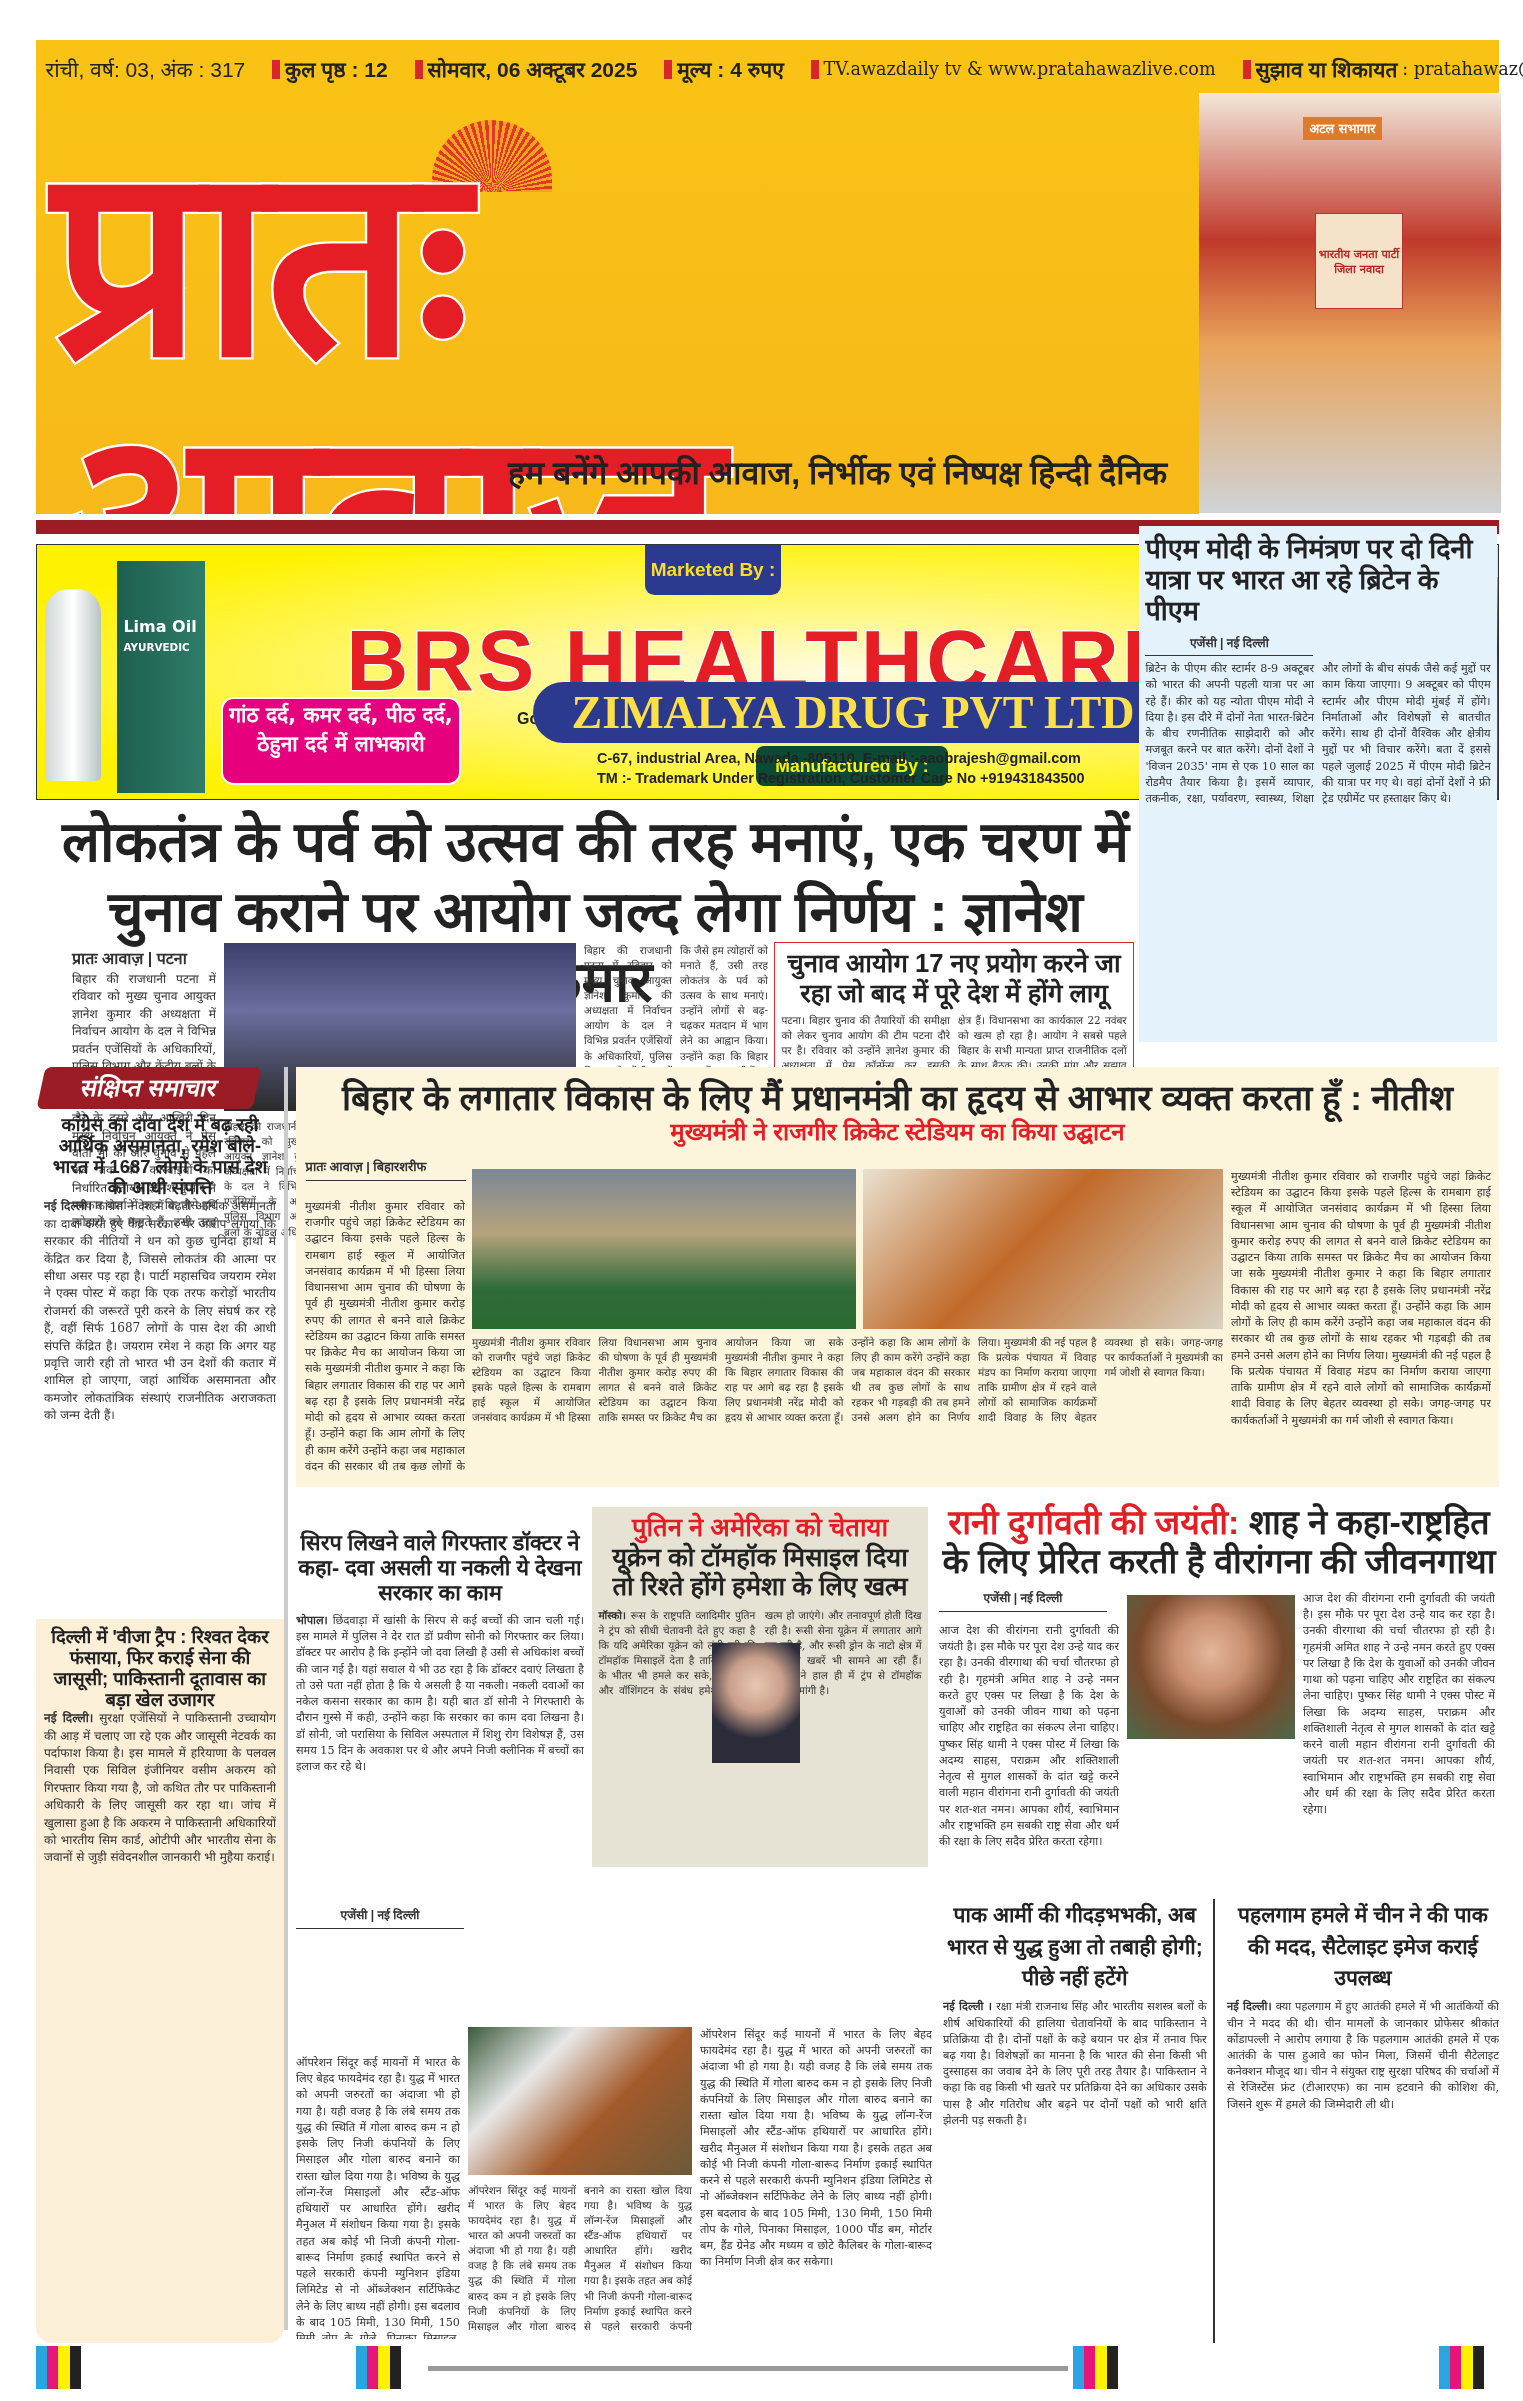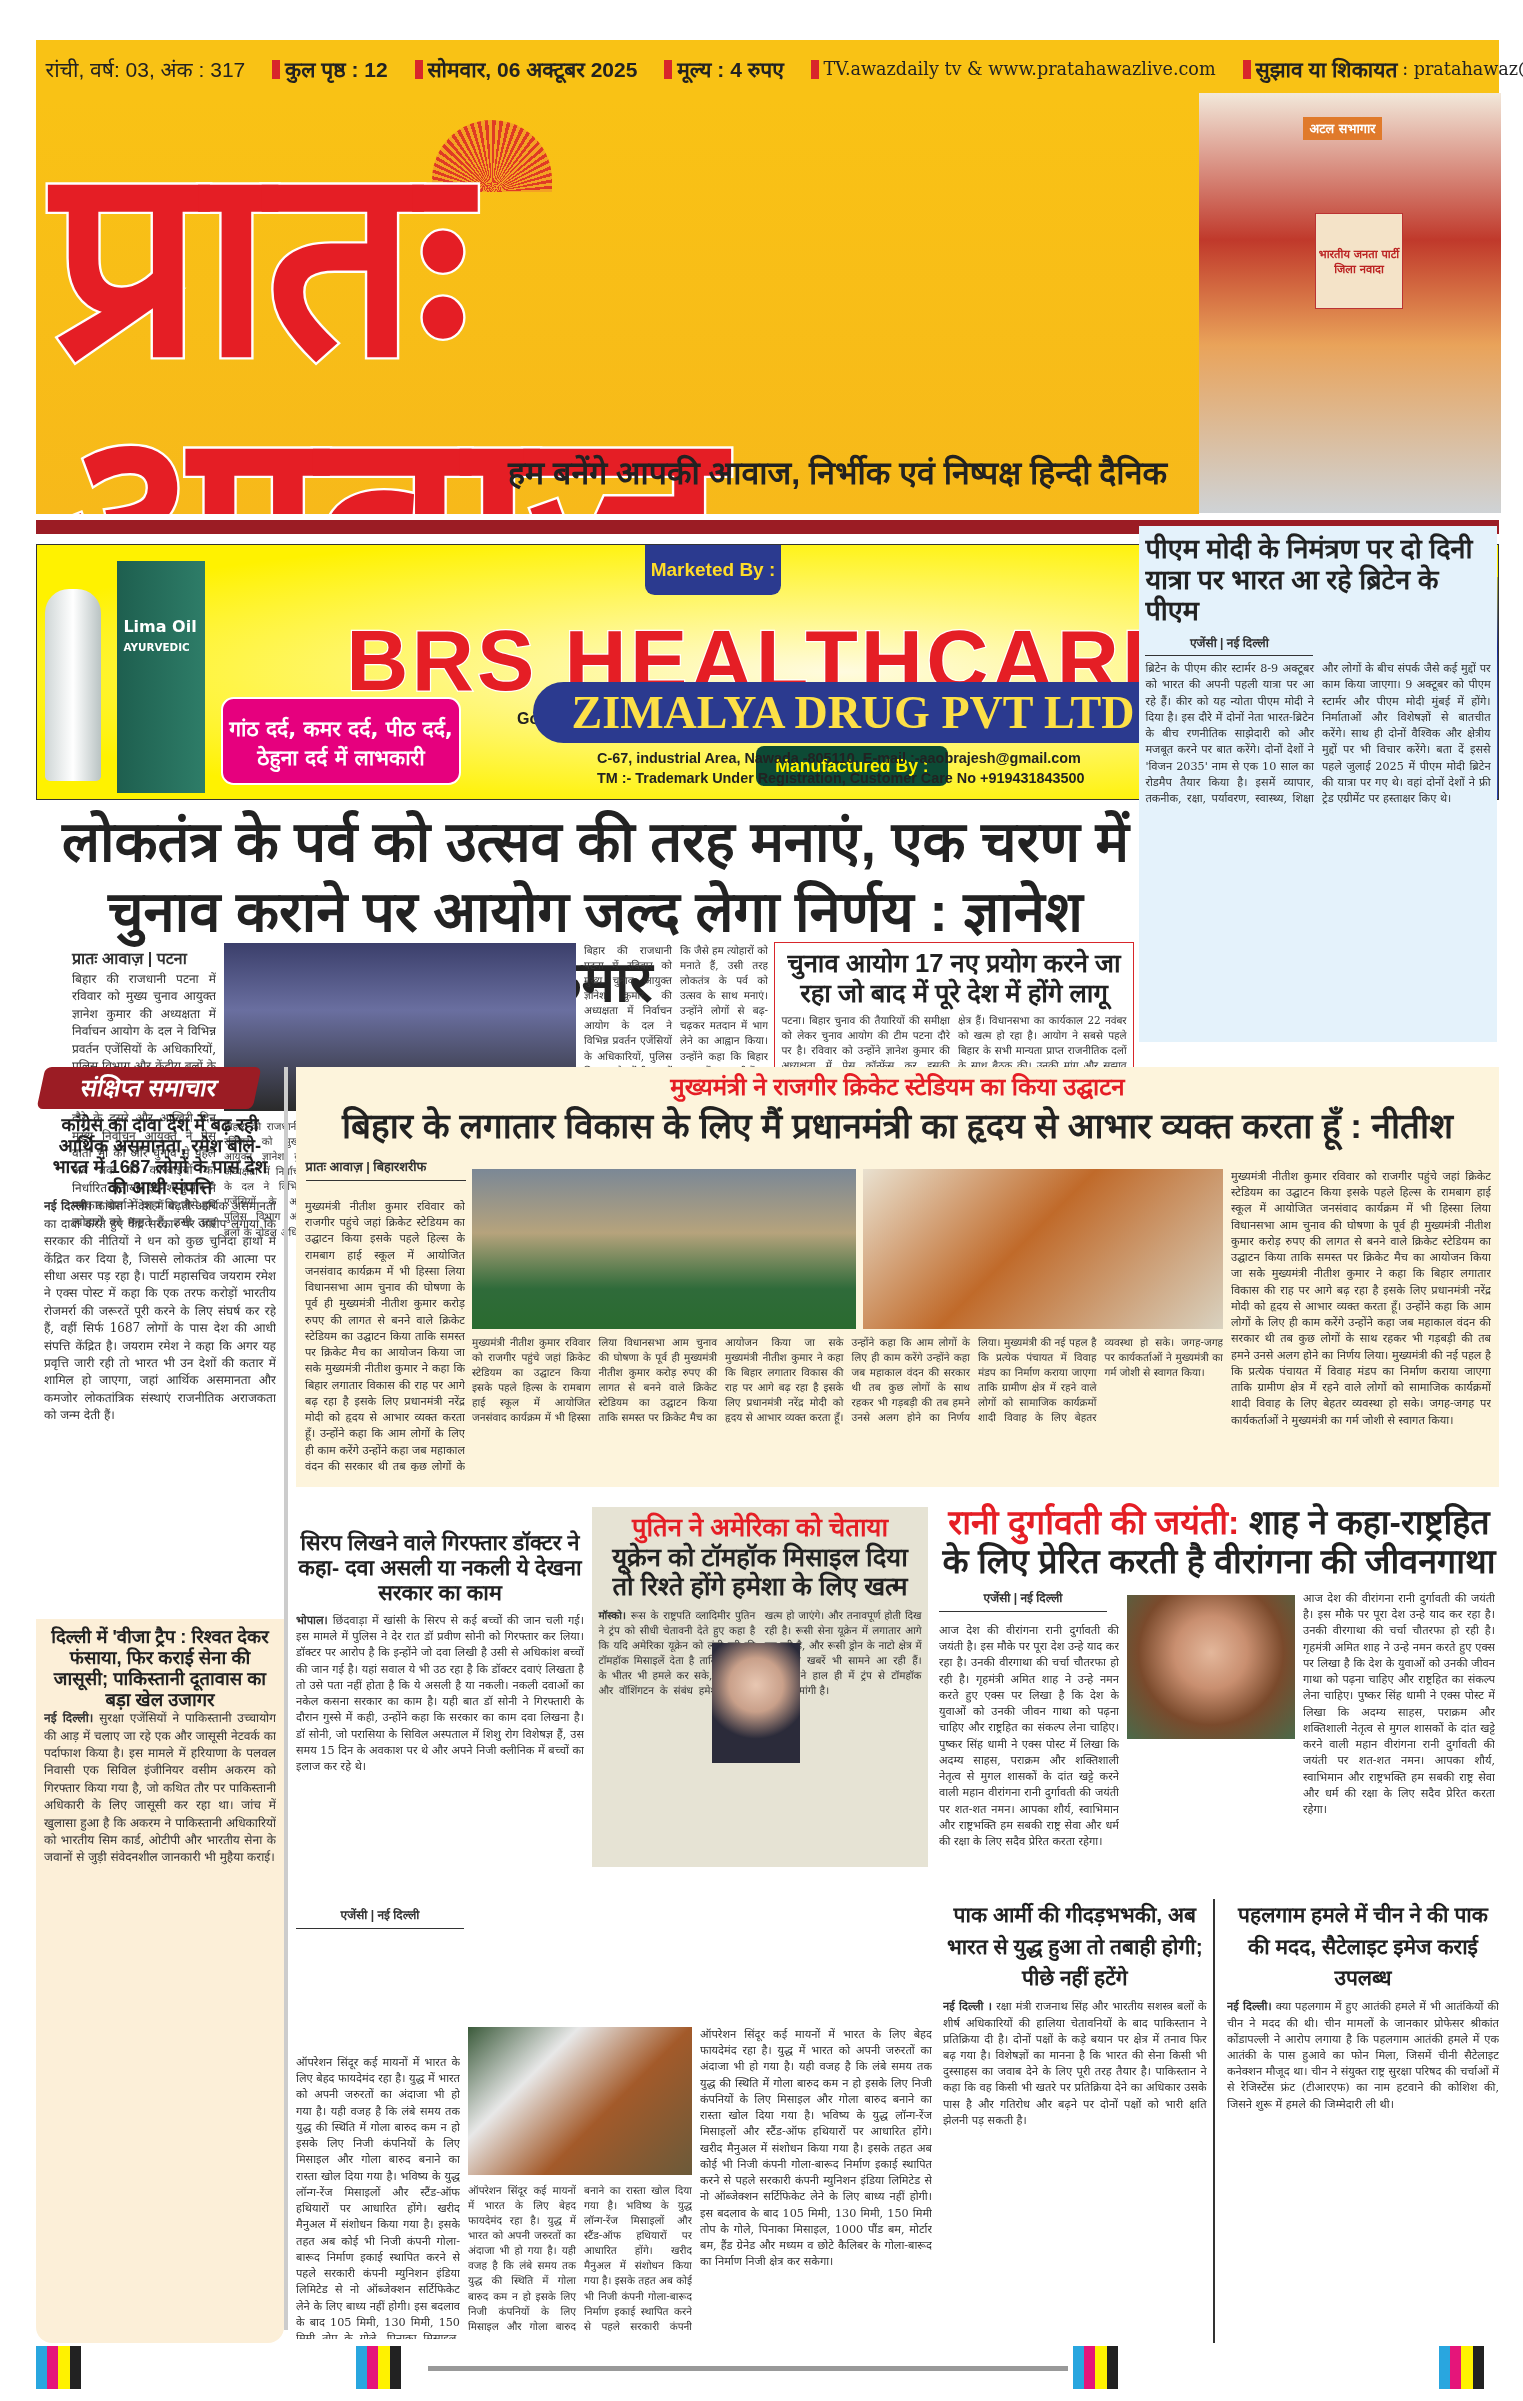--- a/index.html
+++ b/index.html
@@ -25,21 +25,21 @@
   #ad .box{position:absolute;left:80px;top:16px;width:88px;height:232px;background:linear-gradient(90deg,#1e5f4f,#2e7d68);color:#fff;text-align:right;}
   #ad .box span{position:absolute;left:6.4px;top:56px;font-size:16px;font-weight:bold;}
   #ad .marketed{position:absolute;left:608px;top:0;width:136px;height:50px;background:#2b3a8f;color:#ffdc28;font-weight:bold;font-size:19px;text-align:center;line-height:50px;border-radius:0 0 9.6px 9.6px;font-family:"Liberation Sans",sans-serif;}
   #ad .brs{position:absolute;left:288px;top:66px;width:879px;text-align:center;font-family:"Liberation Sans",sans-serif;font-weight:bold;font-size:86px;color:#e51e25;letter-spacing:3.2px;-webkit-text-stroke:2.4px #fff;paint-order:stroke fill;}
   #ad .addr1{position:absolute;left:480px;top:165px;font-family:"Liberation Sans",sans-serif;font-weight:bold;font-size:16px;}
   #ad .mfgby{position:absolute;left:719px;top:201px;width:192px;height:40px;background:#0d4a35;color:#fff200;border-radius:8px;text-align:center;line-height:40px;font-weight:bold;font-size:17.6px;font-family:"Liberation Sans",sans-serif;}
   #ad .zimalya{position:absolute;left:496px;top:240px;width:640px;height:80px;background:#2b3a8f;border-radius:32px;color:#fde047;font-weight:bold;font-size:56px;text-align:center;line-height:80px;font-family:Liberation Serif, serif;}
   #ad .body{position:absolute;right:0;top:32px;width:224px;height:224px;background:radial-gradient(circle at 60% 70%,#ffffff 0%,#5b8ef0 20%,#1a2f9c 60%,#fff200 100%);border-radius:40% 0 0 0;}
   #ad .hex{position:absolute;width:45px;height:56px;background:linear-gradient(#f5c0b0,#d77);clip-path:polygon(50% 0,100% 25%,100% 75%,50% 100%,0 75%,0 25%);}
   #ad .hexlbl{position:absolute;font-size:10.4px;font-weight:bold;font-family:"Liberation Sans",sans-serif;}
-  #ad .pinkbox{position:absolute;left:184px;top:152px;width:240px;height:88px;background:#e6007e;border:2.4px solid #fff;border-radius:12.8px;color:#fff;font-weight:bold;font-size:21px;text-align:center;line-height:1.4;padding-top:16px;box-sizing:border-box;}
+  #ad .pinkbox{position:absolute;left:184px;top:152px;width:240px;height:88px;background:#e6007e;border:2.4px solid #fff;border-radius:12.8px;color:#fff;font-weight:bold;font-size:21px;text-align:center;line-height:1.4;padding-top:2px;box-sizing:border-box;}
   #ad .addr2{position:absolute;left:560px;top:184px;font-size:14.4px;font-weight:bold;font-family:"Liberation Sans",sans-serif;}
   
   .headline{font-family:"Liberation Sans",sans-serif;font-weight:bold;color:#222;line-height:1.15;}
   .byline{font-family:"Liberation Sans",sans-serif;font-size:16px;font-weight:bold;color:#333;}
   .text{font-family:"DejaVu Serif",serif;font-size:12px;line-height:1.45;color:#333;text-align:justify;}
   .cols{column-gap:11.2px;}
   .photo{background:linear-gradient(135deg,#555,#999);}
   .red{color:#e51e25;}
   #cmyk .sw{display:inline-block;width:11.2px;height:43px;}
 </style>
@@ -135,22 +135,22 @@
     <div class="headline" style="font-size:18.4px;text-align:center;">कांग्रेस का दावा देश में बढ़ रही आर्थिक असमानता, रमेश बोले- भारत में 1687 लोगों के पास देश की आधी संपत्ति</div>
     <div class="text" style="font-size:12px;height:416px;overflow:hidden;"><b>नई दिल्ली।</b> <span>कांग्रेस ने देश में बढ़ती आर्थिक असमानता का दावा करते हुए केंद्र सरकार पर आरोप लगाया कि सरकार की नीतियों ने धन को कुछ चुनिंदा हाथों में केंद्रित कर दिया है, जिससे लोकतंत्र की आत्मा पर सीधा असर पड़ रहा है। पार्टी महासचिव जयराम रमेश ने एक्स पोस्ट में कहा कि एक तरफ करोड़ों भारतीय रोजमर्रा की जरूरतें पूरी करने के लिए संघर्ष कर रहे हैं, वहीं सिर्फ 1687 लोगों के पास देश की आधी संपत्ति केंद्रित है। जयराम रमेश ने कहा कि अगर यह प्रवृत्ति जारी रही तो भारत भी उन देशों की कतार में शामिल हो जाएगा, जहां आर्थिक असमानता और कमजोर लोकतांत्रिक संस्थाएं राजनीतिक अराजकता को जन्म देती हैं।</span></div>
   </div>
   <div style="background:#fcefd8;padding:6.4px 8px;height:711px;border-radius:0 0 16px 16px;">
     <div class="headline" style="font-size:18.4px;text-align:center;">दिल्ली में 'वीजा ट्रैप : रिश्वत देकर फंसाया, फिर कराई सेना की जासूसी; पाकिस्तानी दूतावास का बड़ा खेल उजागर</div>
     <div class="text" style="font-size:12px;height:624px;overflow:hidden;"><b>नई दिल्ली।</b> <span>सुरक्षा एजेंसियों ने पाकिस्तानी उच्चायोग की आड़ में चलाए जा रहे एक और जासूसी नेटवर्क का पर्दाफाश किया है। इस मामले में हरियाणा के पलवल निवासी एक सिविल इंजीनियर वसीम अकरम को गिरफ्तार किया गया है, जो कथित तौर पर पाकिस्तानी अधिकारी के लिए जासूसी कर रहा था। जांच में खुलासा हुआ है कि अकरम ने पाकिस्तानी अधिकारियों को भारतीय सिम कार्ड, ओटीपी और भारतीय सेना के जवानों से जुड़ी संवेदनशील जानकारी भी मुहैया कराई।</span></div>
   </div>
 </div>
 
 <div class="abs" style="left:296px;top:1067px;width:1203px;height:420px;background:#fdf4dc;padding:6.4px 9.6px;">
+  <div class="headline" style="font-size:35px;text-align:center;margin-top:4.8px;">बिहार के लगातार विकास के लिए मैं प्रधानमंत्री का हृदय से आभार व्यक्त करता हूँ : नीतीश</div>
   <div class="headline red" style="font-size:24px;text-align:center;">मुख्यमंत्री ने राजगीर क्रिकेट स्टेडियम का किया उद्घाटन</div>
-  <div class="headline" style="font-size:35px;text-align:center;margin-top:4.8px;">बिहार के लगातार विकास के लिए मैं प्रधानमंत्री का हृदय से आभार व्यक्त करता हूँ : नीतीश</div>
   <div class="byline" style="font-size:12.8px;margin-top:11.2px;width:160px;padding-bottom:4.8px;border-bottom:1.6px solid #333;">प्रातः आवाज़ | बिहारशरीफ</div>
 </div>
 <div class="abs text" style="left:305px;top:1199px;width:160px;height:272px;overflow:hidden;font-size:11.2px;">मुख्यमंत्री नीतीश कुमार रविवार को राजगीर पहुंचे जहां क्रिकेट स्टेडियम का उद्घाटन किया इसके पहले हिल्स के रामबाग हाई स्कूल में आयोजित जनसंवाद कार्यक्रम में भी हिस्सा लिया विधानसभा आम चुनाव की घोषणा के पूर्व ही मुख्यमंत्री नीतीश कुमार करोड़ रुपए की लागत से बनने वाले क्रिकेट स्टेडियम का उद्घाटन किया ताकि समस्त पर क्रिकेट मैच का आयोजन किया जा सके मुख्यमंत्री नीतीश कुमार ने कहा कि बिहार लगातार विकास की राह पर आगे बढ़ रहा है इसके लिए प्रधानमंत्री नरेंद्र मोदी को हृदय से आभार व्यक्त करता हूँ। उन्होंने कहा कि आम लोगों के लिए ही काम करेंगे उन्होंने कहा जब महाकाल वंदन की सरकार थी तब कुछ लोगों के साथ रहकर भी गड़बड़ी की तब हमने उनसे अलग होने का निर्णय लिया। मुख्यमंत्री की नई पहल है कि प्रत्येक पंचायत में विवाह मंडप का निर्माण कराया जाएगा ताकि ग्रामीण क्षेत्र में रहने वाले लोगों को सामाजिक कार्यक्रमों शादी विवाह के लिए बेहतर व्यवस्था हो सके। जगह-जगह पर कार्यकर्ताओं ने मुख्यमंत्री का गर्म जोशी से स्वागत किया।</div>
 <div class="abs photo" style="left:472px;top:1169px;width:384px;height:160px;background:linear-gradient(180deg,#7b8896 0%,#b6a37c 40%,#2f6b3a 75%,#2a6b2f 100%);"></div>
 <div class="abs photo" style="left:863px;top:1169px;width:360px;height:160px;background:linear-gradient(135deg,#e9e1d0,#c06a2a 45%,#d9d2c0);"></div>
 <div class="abs text" style="left:472px;top:1335px;width:751px;height:136px;overflow:hidden;column-count:6;column-gap:8px;font-size:10.4px;">मुख्यमंत्री नीतीश कुमार रविवार को राजगीर पहुंचे जहां क्रिकेट स्टेडियम का उद्घाटन किया इसके पहले हिल्स के रामबाग हाई स्कूल में आयोजित जनसंवाद कार्यक्रम में भी हिस्सा लिया विधानसभा आम चुनाव की घोषणा के पूर्व ही मुख्यमंत्री नीतीश कुमार करोड़ रुपए की लागत से बनने वाले क्रिकेट स्टेडियम का उद्घाटन किया ताकि समस्त पर क्रिकेट मैच का आयोजन किया जा सके मुख्यमंत्री नीतीश कुमार ने कहा कि बिहार लगातार विकास की राह पर आगे बढ़ रहा है इसके लिए प्रधानमंत्री नरेंद्र मोदी को हृदय से आभार व्यक्त करता हूँ। उन्होंने कहा कि आम लोगों के लिए ही काम करेंगे उन्होंने कहा जब महाकाल वंदन की सरकार थी तब कुछ लोगों के साथ रहकर भी गड़बड़ी की तब हमने उनसे अलग होने का निर्णय लिया। मुख्यमंत्री की नई पहल है कि प्रत्येक पंचायत में विवाह मंडप का निर्माण कराया जाएगा ताकि ग्रामीण क्षेत्र में रहने वाले लोगों को सामाजिक कार्यक्रमों शादी विवाह के लिए बेहतर व्यवस्था हो सके। जगह-जगह पर कार्यकर्ताओं ने मुख्यमंत्री का गर्म जोशी से स्वागत किया।</div>
 <div class="abs text" style="left:1231px;top:1169px;width:260px;height:304px;overflow:hidden;font-size:11.2px;">मुख्यमंत्री नीतीश कुमार रविवार को राजगीर पहुंचे जहां क्रिकेट स्टेडियम का उद्घाटन किया इसके पहले हिल्स के रामबाग हाई स्कूल में आयोजित जनसंवाद कार्यक्रम में भी हिस्सा लिया विधानसभा आम चुनाव की घोषणा के पूर्व ही मुख्यमंत्री नीतीश कुमार करोड़ रुपए की लागत से बनने वाले क्रिकेट स्टेडियम का उद्घाटन किया ताकि समस्त पर क्रिकेट मैच का आयोजन किया जा सके मुख्यमंत्री नीतीश कुमार ने कहा कि बिहार लगातार विकास की राह पर आगे बढ़ रहा है इसके लिए प्रधानमंत्री नरेंद्र मोदी को हृदय से आभार व्यक्त करता हूँ। उन्होंने कहा कि आम लोगों के लिए ही काम करेंगे उन्होंने कहा जब महाकाल वंदन की सरकार थी तब कुछ लोगों के साथ रहकर भी गड़बड़ी की तब हमने उनसे अलग होने का निर्णय लिया। मुख्यमंत्री की नई पहल है कि प्रत्येक पंचायत में विवाह मंडप का निर्माण कराया जाएगा ताकि ग्रामीण क्षेत्र में रहने वाले लोगों को सामाजिक कार्यक्रमों शादी विवाह के लिए बेहतर व्यवस्था हो सके। जगह-जगह पर कार्यकर्ताओं ने मुख्यमंत्री का गर्म जोशी से स्वागत किया।</div>
 
 <div class="abs" style="left:296px;top:1503px;width:288px;height:368px;">
   <div class="headline" style="font-size:21.6px;text-align:center;margin-top:28px;">सिरप लिखने वाले गिरफ्तार डॉक्टर ने कहा- दवा असली या नकली ये देखना सरकार का काम</div>

